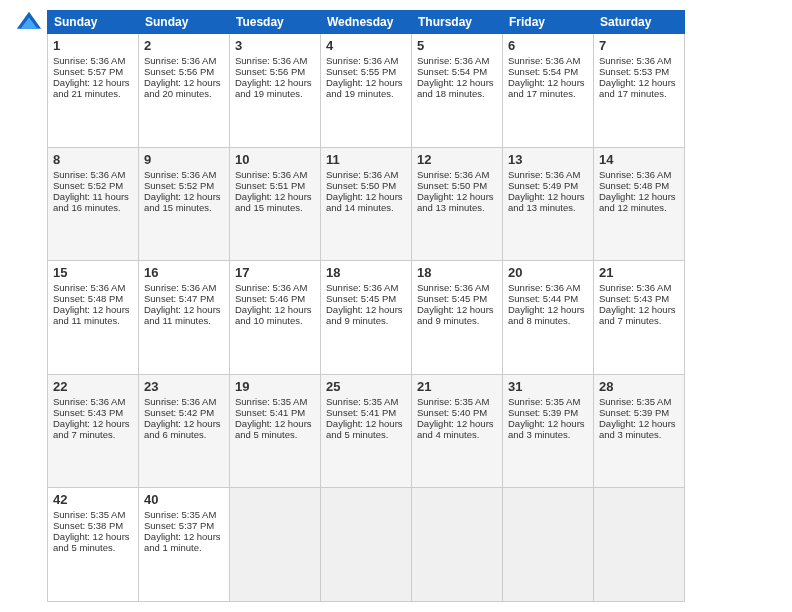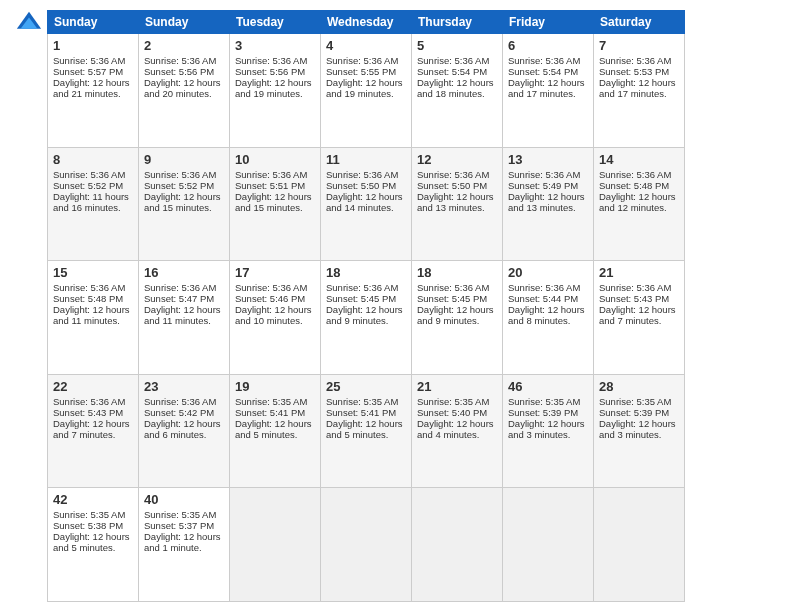--- a/index.html
+++ b/index.html
@@ -149,21 +149,21 @@
           <td><span class="day-number">18</span><span>Sunrise: 5:36 AM</span><br><span>Sunset: 5:45 PM</span><br><span>Daylight: 12 hours and 9 minutes.</span></td>
           <td><span class="day-number">20</span><span>Sunrise: 5:36 AM</span><br><span>Sunset: 5:44 PM</span><br><span>Daylight: 12 hours and 8 minutes.</span></td>
           <td><span class="day-number">21</span><span>Sunrise: 5:36 AM</span><br><span>Sunset: 5:43 PM</span><br><span>Daylight: 12 hours and 7 minutes.</span></td>
         </tr>
         <tr>
           <td><span class="day-number">22</span><span>Sunrise: 5:36 AM</span><br><span>Sunset: 5:43 PM</span><br><span>Daylight: 12 hours and 7 minutes.</span></td>
           <td><span class="day-number">23</span><span>Sunrise: 5:36 AM</span><br><span>Sunset: 5:42 PM</span><br><span>Daylight: 12 hours and 6 minutes.</span></td>
           <td><span class="day-number">19</span><span>Sunrise: 5:35 AM</span><br><span>Sunset: 5:41 PM</span><br><span>Daylight: 12 hours and 5 minutes.</span></td>
           <td><span class="day-number">25</span><span>Sunrise: 5:35 AM</span><br><span>Sunset: 5:41 PM</span><br><span>Daylight: 12 hours and 5 minutes.</span></td>
           <td><span class="day-number">21</span><span>Sunrise: 5:35 AM</span><br><span>Sunset: 5:40 PM</span><br><span>Daylight: 12 hours and 4 minutes.</span></td>
-          <td><span class="day-number">46</span><span>Sunrise: 5:35 AM</span><br><span>Sunset: 5:39 PM</span><br><span>Daylight: 12 hours and 3 minutes.</span></td>
+          <td><span class="day-number">31</span><span>Sunrise: 5:35 AM</span><br><span>Sunset: 5:39 PM</span><br><span>Daylight: 12 hours and 3 minutes.</span></td>
           <td><span class="day-number">28</span><span>Sunrise: 5:35 AM</span><br><span>Sunset: 5:39 PM</span><br><span>Daylight: 12 hours and 3 minutes.</span></td>
         </tr>
         <tr>
           <td><span class="day-number">42</span><span>Sunrise: 5:35 AM</span><br><span>Sunset: 5:38 PM</span><br><span>Daylight: 12 hours and 5 minutes.</span></td>
           <td><span class="day-number">40</span><span>Sunrise: 5:35 AM</span><br><span>Sunset: 5:37 PM</span><br><span>Daylight: 12 hours and 1 minute.</span></td>
           <td class="cell-empty"></td>
           <td class="cell-empty"></td>
           <td class="cell-empty"></td>
           <td class="cell-empty"></td>
           <td class="cell-empty"></td>

